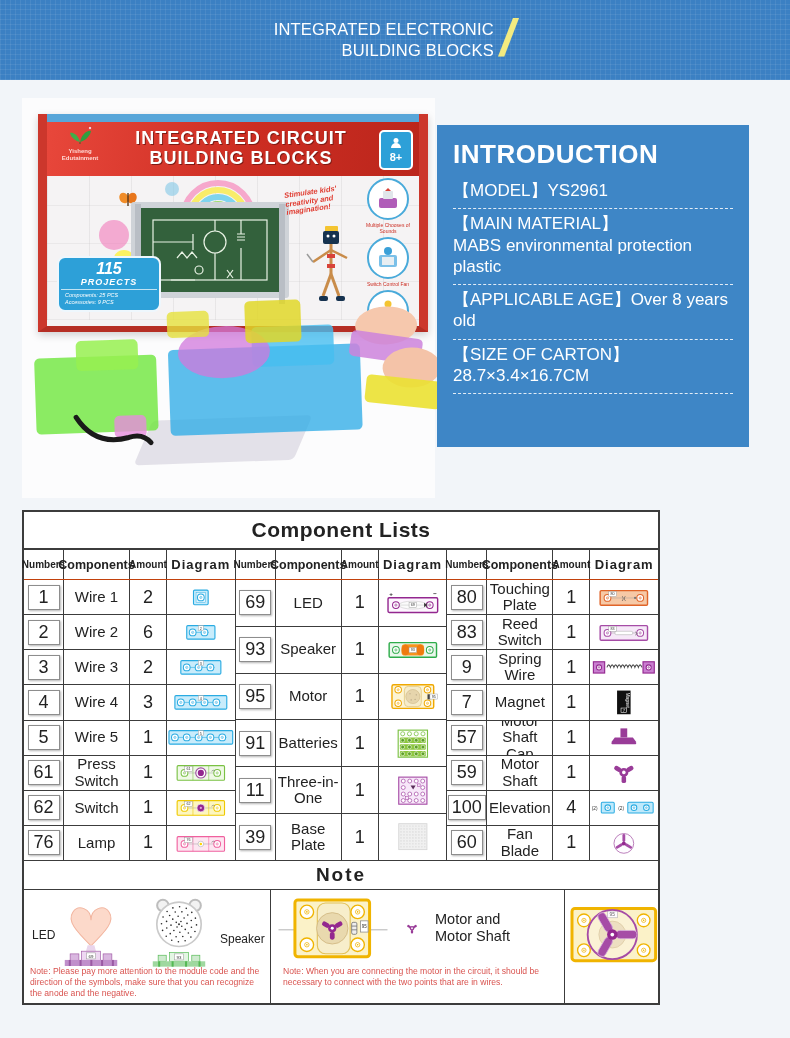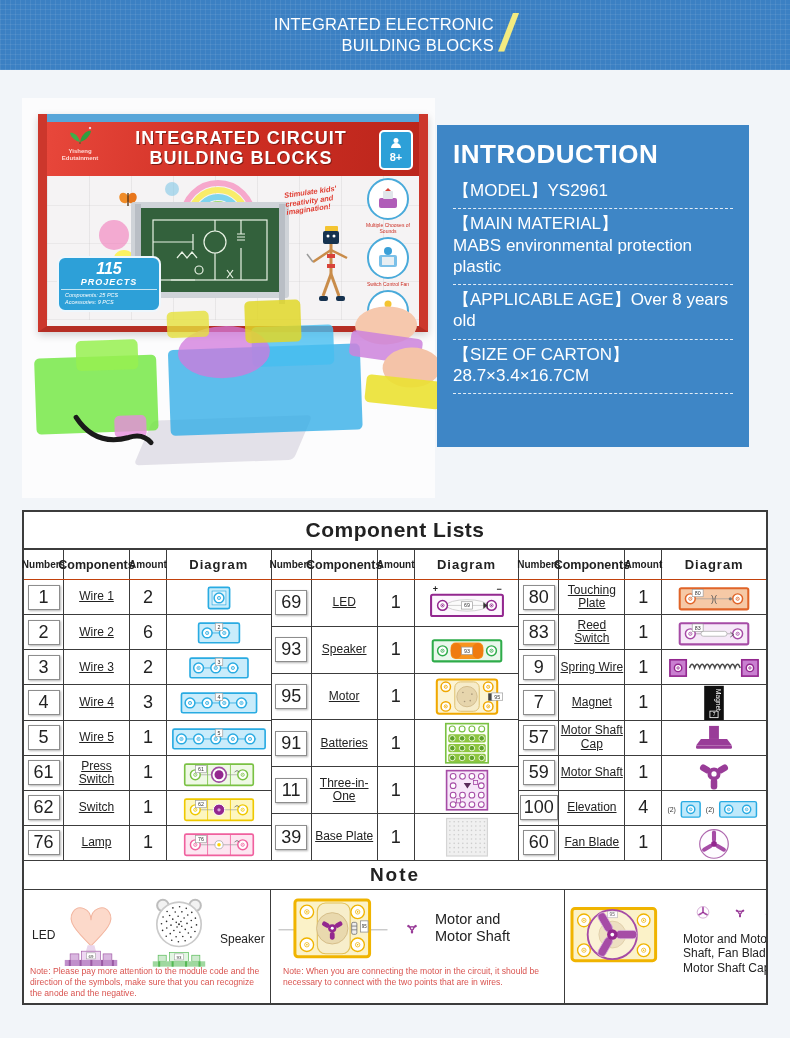--- a/index.html
+++ b/index.html
@@ -1,20 +1,20 @@
 <!DOCTYPE html>
 <html><head>
 <meta charset="utf-8">
 <style>
   html,body{margin:0;padding:0;}
   body{font-family:"Liberation Sans", sans-serif;color:#222;}
   .page{position:relative;width:790px;height:1038px;background:#f2f5f9;overflow:hidden;}
 
   
-  header{position:absolute;left:0;top:0;width:790px;height:70px;background:#3b80c3;
+  header{position:absolute;left:0;top:0;width:790px;height:80px;background:#3b80c3;
     background-image:
       repeating-linear-gradient(0deg, rgba(255,255,255,.07) 0 1px, transparent 1px 5px),
       repeating-linear-gradient(90deg, rgba(255,255,255,.07) 0 1px, transparent 1px 5px);
     display:flex;align-items:center;justify-content:center;}
   .hdr-left{color:#fff;font-size:16.5px;line-height:1.3;text-align:right;letter-spacing:.2px;}
   .hdr-slash{color:#f3eb80;font-size:52px;font-weight:bold;font-style:italic;margin:0 2px 4px 6px;}
   .hdr-title{color:#f3eb80;font-size:31px;font-weight:bold;font-style:italic;letter-spacing:-.5px;text-shadow:1px 1px 1px rgba(0,0,0,.15);}
 
   
   .hero{position:absolute;left:0;top:78px;width:790px;height:432px;}
@@ -56,38 +56,38 @@
       background-image:radial-gradient(circle at 7px 7px, rgba(255,255,255,.65) 2.5px, rgba(255,255,255,0) 3.5px);
       background-size:14px 14px;}
 
   
   .intro{position:absolute;left:437px;top:47px;width:312px;height:322px;background:#3e86c6;color:#fff;
       padding:12px 16px;box-sizing:border-box;}
   .intro h2{font-size:26px;margin:2px 0 6px;letter-spacing:.5px;}
   .intro-item{font-size:17px;line-height:1.25;padding:4px 0 7px;border-bottom:1px dashed #e2ecf6;}
 
   
-  .ctable{position:absolute;left:22px;top:510px;width:746px;background:#fff;border:2px solid #3c3c3c;box-sizing:border-box;}
+  .ctable{position:absolute;left:22px;top:510px;width:638px;background:#fff;border:2px solid #3c3c3c;box-sizing:border-box;}
   .tbl-title{height:36px;line-height:36px;text-align:center;font-size:21px;font-weight:bold;border-bottom:2px solid #3c3c3c;letter-spacing:.5px;}
   .tbl-groups{display:flex;}
   .group{flex:1;width:0;border-right:1.5px solid #3c3c3c;}
   .group:last-child{border-right:none;}
   .ghead{display:flex;height:29px;border-bottom:1px solid #c2410c;}
   .ghead div{display:flex;align-items:center;justify-content:center;font-weight:bold;border-right:1px solid #3c3c3c;box-sizing:border-box;}
   .c0{width:40px;}.c1{width:66px;}.c2{width:37px;}.c3{flex:1;border-right:none !important;}
   .ghead .c0,.ghead .c2{font-size:10px;}
   .ghead .c1{font-size:12.5px;}
   .ghead .c3{font-size:13px;letter-spacing:1px;}
   .gbody{height:280px;display:flex;flex-direction:column;}
   .trow{flex:1;display:flex;border-bottom:1px solid #3c3c3c;min-height:0;}
   .trow:last-child{border-bottom:none;}
   .cell{display:flex;align-items:center;justify-content:center;border-right:1px solid #3c3c3c;box-sizing:border-box;text-align:center;overflow:hidden;}
   .num-badge{display:inline-block;border:1.5px solid #8d8d8d;box-shadow:1px 1px 2px rgba(0,0,0,.3);background:#fff;
       min-width:24px;padding:0 3px;font-size:18px;line-height:23px;}
-  .cell.c1{font-size:12px;line-height:1.1;text-decoration:underline;}
+  .cell.c1{font-size:15px;line-height:1.1;}
   .cell.c2{font-size:18px;}
   .diagram svg{display:block;margin:auto;width:98px;}
 
   
   .note-title{height:28px;line-height:28px;text-align:center;font-weight:bold;font-size:19px;
       border-top:1.5px solid #3c3c3c;border-bottom:1px solid #3c3c3c;letter-spacing:2px;}
   .note-body{display:flex;height:113px;}
   .note-cell{box-sizing:border-box;position:relative;overflow:hidden;}
   .nc1{width:247px;border-right:1px solid #3c3c3c;}
   .nc2{width:294px;border-right:1px solid #3c3c3c;padding:2px 6px;}

